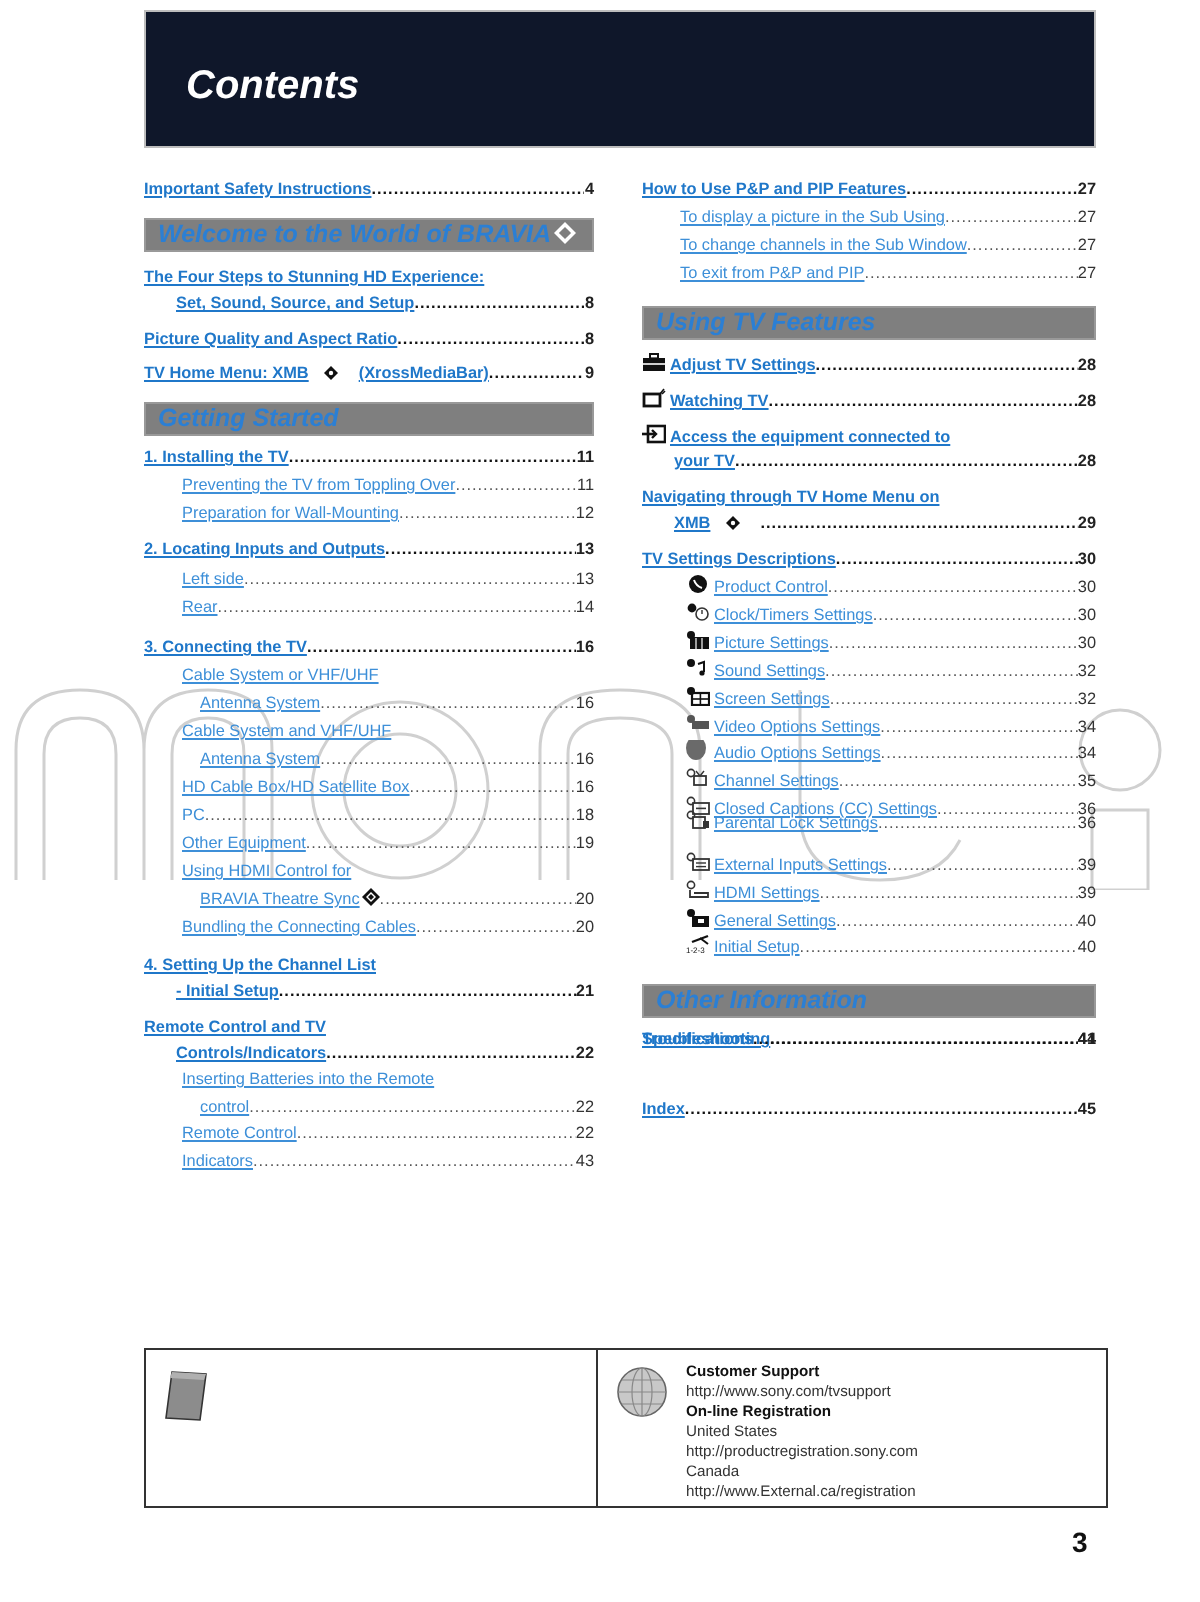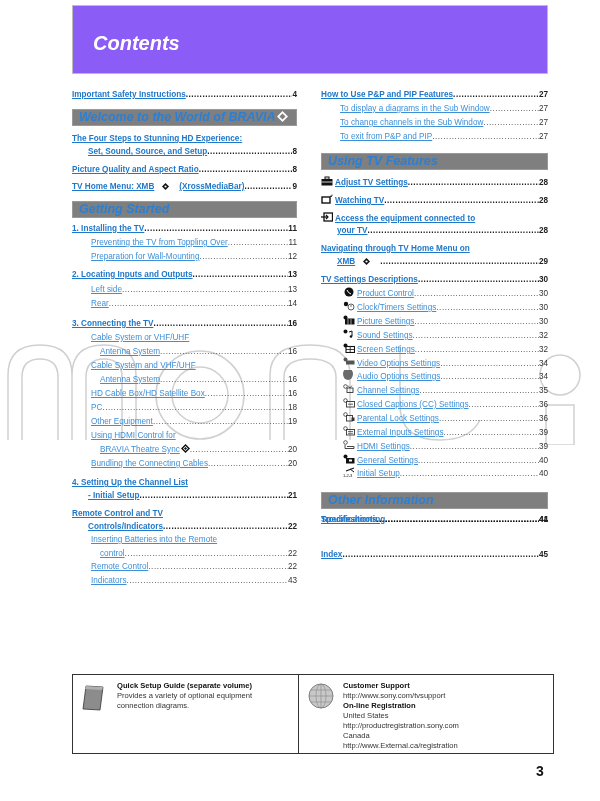--- a/index.html
+++ b/index.html
@@ -1,21 +1,21 @@
 <!DOCTYPE html>
 <html><head>
 <meta charset="utf-8">
 <style>
   * { box-sizing: border-box; margin: 0; padding: 0; }
   html, body { width: 600px; height: 801px; background: #ffffff; overflow: hidden; }
   body { position: relative; font-family: "Liberation Sans", sans-serif; color: #000; }
 
   .header-band {
     position: absolute; left: 72px; top: 5px; width: 476px; height: 69px;
-    background: #8b5cf6; border: 1px solid #bdbdbd;
+    background: #0f172a; border: 1px solid #bdbdbd;
   }
   .header-title {
     position: absolute; left: 20px; top: 26px;
     font-size: 20px; font-weight: bold; font-style: italic; color: #ffffff;
   }
 
   .watermark {
     position: absolute; left: 0; top: 335px; width: 600px; height: 110px;
     pointer-events: none; z-index: 0;
   }
@@ -232,21 +232,21 @@
     </div>
   </div>
 
 <div class="col col-right" id="col-right">
     <div class="entry bold" style="top: 0px; padding-left: 0px;">
       <span class="label">How to Use P&amp;P and PIP Features</span>
       <span class="dots"></span>
       <span class="page">27</span>
     </div>
     <div class="entry sub" style="top: 14px; padding-left: 19px;">
-      <span class="label">To display a diagrams in the Sub Window</span>
+      <span class="label">To display a picture in the Sub Using</span>
       <span class="dots"></span>
       <span class="page">27</span>
     </div>
     <div class="entry sub" style="top: 28px; padding-left: 19px;">
       <span class="label">To change channels in the Sub Window</span>
       <span class="dots"></span>
       <span class="page">27</span>
     </div>
     <div class="entry sub" style="top: 42px; padding-left: 19px;">
       <span class="label">To exit from P&amp;P and PIP</span>
@@ -410,21 +410,21 @@
         <svg viewBox="0 0 12 10">
           <circle cx="2.5" cy="2.5" r="1.8" fill="none" stroke="#333" stroke-width="0.8"></circle>
           <rect x="3.5" y="3.5" width="8" height="5.5" fill="none" stroke="#333" stroke-width="0.9"></rect>
           <line x1="5" y1="6.2" x2="10" y2="6.2" stroke="#333" stroke-width="0.8"></line>
         </svg>
       </span>
       <span class="label">Closed Captions (CC) Settings</span>
       <span class="dots"></span>
       <span class="page">36</span>
     </div>
-    <div class="entry sub" style="top: 323px; padding-left: 22px; text-align: right;">
+    <div class="entry sub" style="top: 316px; padding-left: 22px; text-align: right;">
       <span class="ico">
         <svg viewBox="0 0 12 10">
           <circle cx="2.5" cy="2.5" r="1.8" fill="none" stroke="#333" stroke-width="0.8"></circle>
           <rect x="3.5" y="3.5" width="6" height="5.5" fill="none" stroke="#333" stroke-width="0.9"></rect>
           <rect x="8.5" y="5.5" width="3" height="3.5" fill="#333"></rect>
         </svg>
       </span>
       <span class="label">Parental Lock Settings</span>
       <span class="dots"></span>
       <span class="page">36</span>
@@ -493,25 +493,20 @@
       <span class="dots"></span>
       <span class="page">45</span>
     </div>
   </div>
 
 <div class="info-box info-left">
   <svg class="book-icon" viewBox="0 0 22 28">
     <polygon points="4,2 21,3 18,26 1,25" fill="#8c8c8c" stroke="#333" stroke-width="0.8"></polygon>
     <polygon points="4,2 21,3 20,6 3,5" fill="#b0b0b0"></polygon>
   </svg>
-  <div class="info-text">
-    <div class="strong">Quick Setup Guide (separate volume)</div>
-    <div>Provides a variety of optional equipment</div>
-    <div>connection diagrams.</div>
-  </div>
 </div>
 
 <div class="info-box info-right">
   <svg class="globe-icon" viewBox="0 0 26 26">
     <circle cx="13" cy="13" r="12" fill="#c8c8c8" stroke="#666" stroke-width="0.8"></circle>
     <g stroke="#888" stroke-width="0.6" fill="none">
       <ellipse cx="13" cy="13" rx="5" ry="12"></ellipse>
       <line x1="13" y1="1" x2="13" y2="25"></line>
       <line x1="1" y1="13" x2="25" y2="13"></line>
       <line x1="3" y1="7" x2="23" y2="7"></line>

